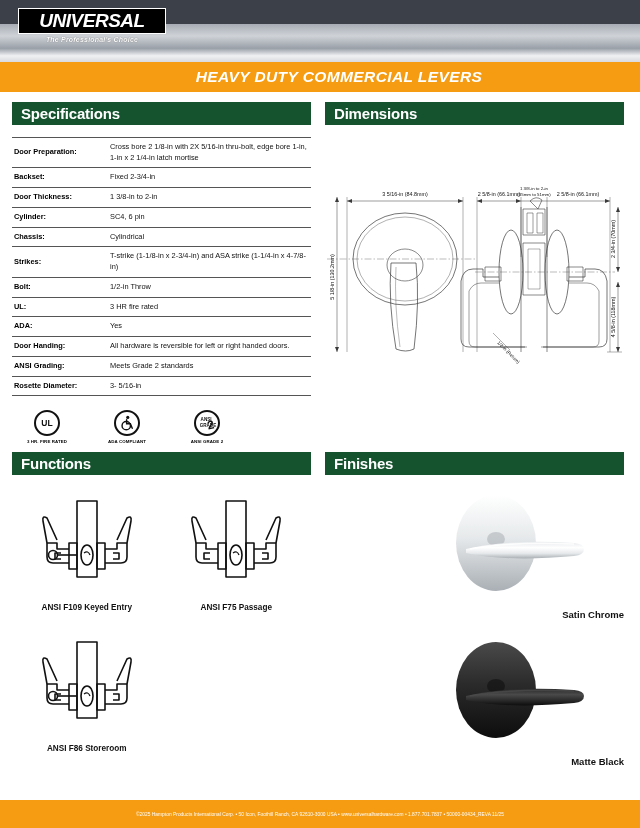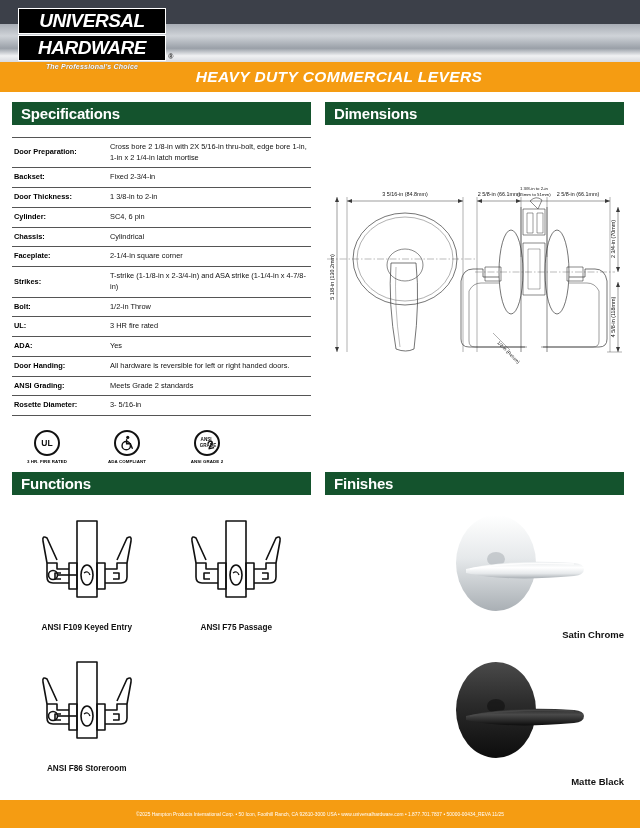--- a/index.html
+++ b/index.html
@@ -134,24 +134,20 @@
     display: flex; align-items: center; justify-content: center;
   }
   .footer span { color: #ffffff; font-size: 4.8px; letter-spacing: 0.05px; }
 </style>
 </head>
 <body>
 
 <div class="header-band">
   <div class="logo">
     <div class="logo-row logo-row-1">UNIVERSAL</div>
-    <div class="logo-row logo-row-2">
-      <span>HARDWARE</span>
-      <span class="logo-reg">®</span>
-    </div>
     <div class="logo-tag">The Professional's Choice</div>
   </div>
 </div>
 
 <div class="title-band">
   <h1>HEAVY DUTY COMMERCIAL LEVERS</h1>
 </div>
 <div class="title-rule"></div>
 
 <div class="sheet">
@@ -175,24 +171,20 @@
               <td class="k">Door Thickness:</td>
               <td class="v">1 3/8-in to 2-in</td>
             </tr>
             <tr>
               <td class="k">Cylinder:</td>
               <td class="v">SC4, 6 pin</td>
             </tr>
             <tr>
               <td class="k">Chassis:</td>
               <td class="v">Cylindrical</td>
-            </tr>
-            <tr>
-              <td class="k">Faceplate:</td>
-              <td class="v">2-1/4-in square corner</td>
             </tr>
             <tr>
               <td class="k">Strikes:</td>
               <td class="v">T-strike (1-1/8-in x 2-3/4-in) and ASA strike (1-1/4-in x 4-7/8-in)</td>
             </tr>
             <tr>
               <td class="k">Bolt:</td>
               <td class="v">1/2-in Throw</td>
             </tr>
             <tr>

